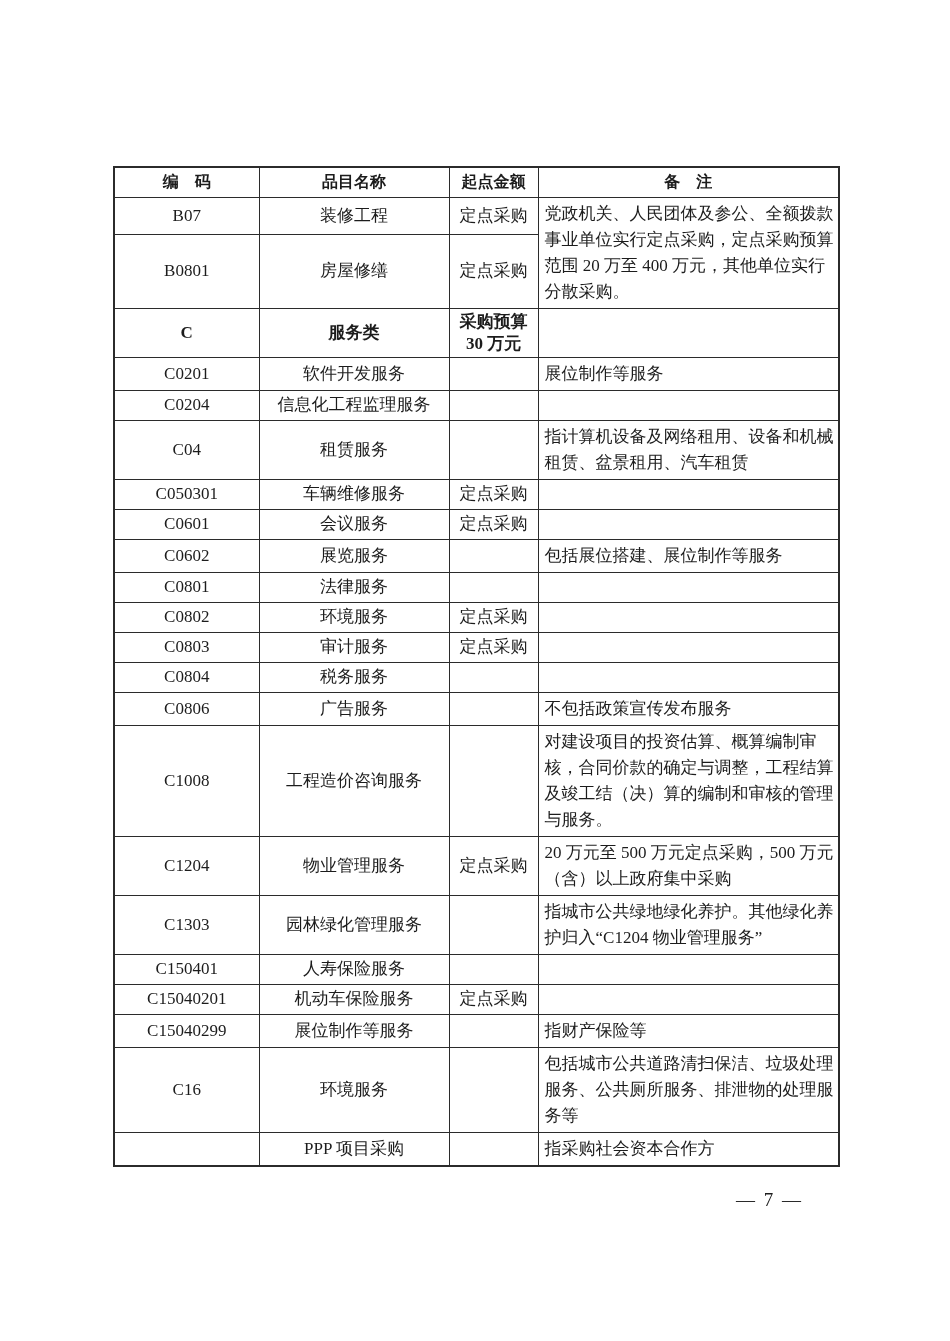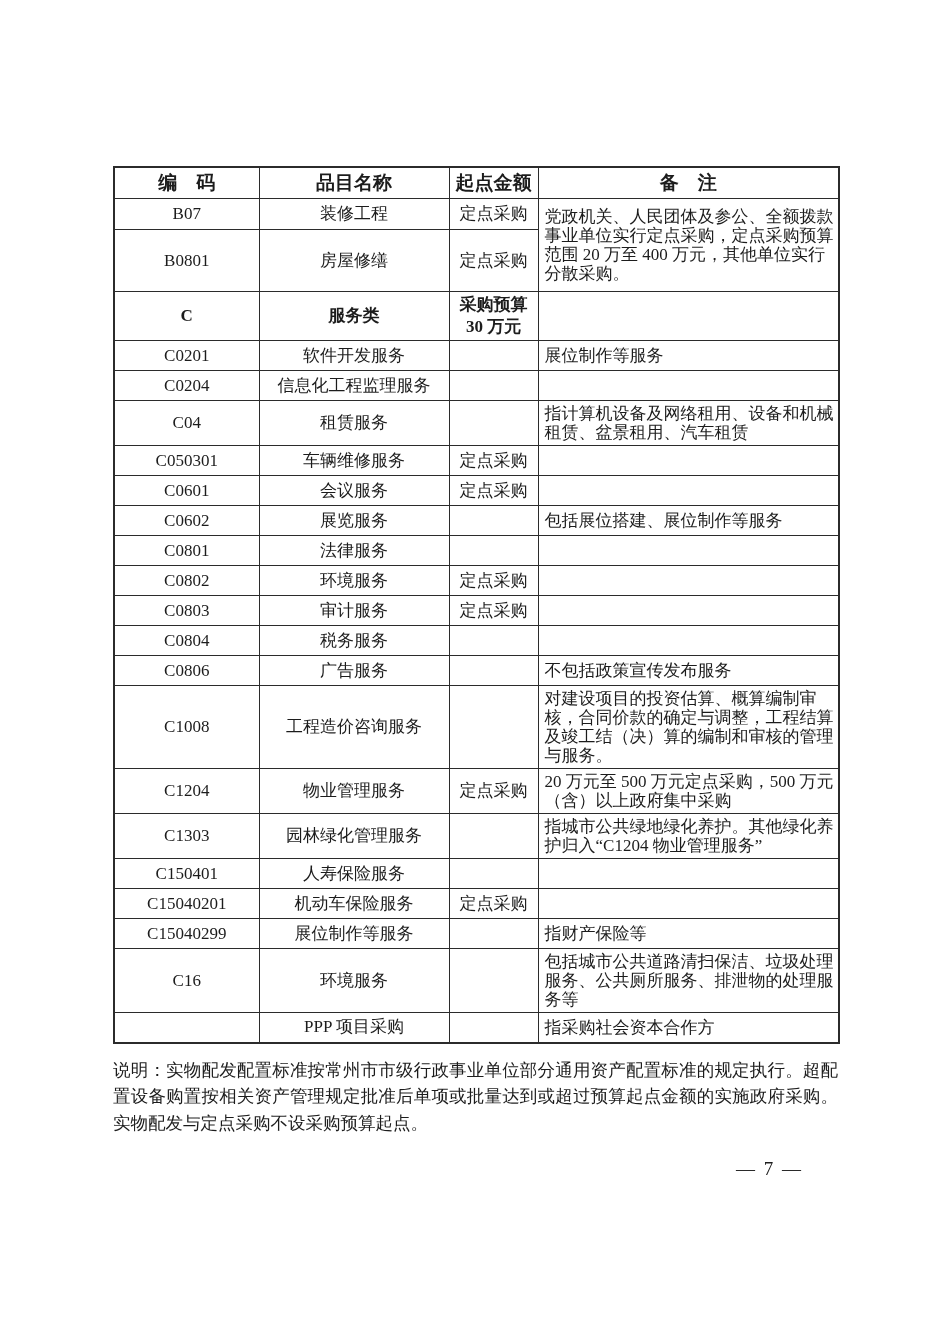--- a/index.html
+++ b/index.html
@@ -29,38 +29,38 @@
     border: 1px solid #2b2b2b;
     font-size: 17px;
     vertical-align: middle;
     padding: 2px 4px;
     box-sizing: border-box;
     word-break: break-all;
   }
   .items-table thead th {
     height: 30px;
     font-weight: bold;
-    font-size: 19px;
+    font-size: 16px;
     text-align: center;
     padding: 2px 6px;
   }
   .items-table tbody tr { height: 30px; }
   
   .items-table tbody tr:nth-child(1) { height: 31px; }
   .items-table tbody tr:nth-child(2) { height: 62px; }
   .items-table td.code,
   .items-table td.name,
   .items-table td.threshold {
     text-align: center;
     line-height: 22px;
   }
   .items-table td.threshold { white-space: pre-line; }
   .items-table td.remark {
     text-align: left;
-    line-height: 19px;
+    line-height: 26px;
     padding: 3px 4px 3px 6px;
   }
   .items-table tr.bold td { font-weight: bold; }
   .note {
     margin: 13px 112px 0 113px;
     width: 725px;
     font-size: 17.5px;
     line-height: 26.5px;
     text-align: justify;
     text-justify: inter-ideograph;
@@ -222,17 +222,16 @@
         </tr>
         <tr>
           <td class="code"></td>
           <td class="name">PPP 项目采购</td>
           <td class="threshold"></td>
           <td class="remark">指采购社会资本合作方</td>
         </tr>
       </tbody>
   </table>
 
-  <p class="note">说明：实物配发配置标准按常州市市级行政事业单位部分通用资产配置标准的规定执行。超配置设备购置按相关资产管理规定批准后单项或批量达到或超过预算起点金额的实施政府采购。实物配发与定点采购不设采购预算起点。</p>
 
   <div class="page-number">— 7 —</div>
 
 </div>
 
 </body></html>

